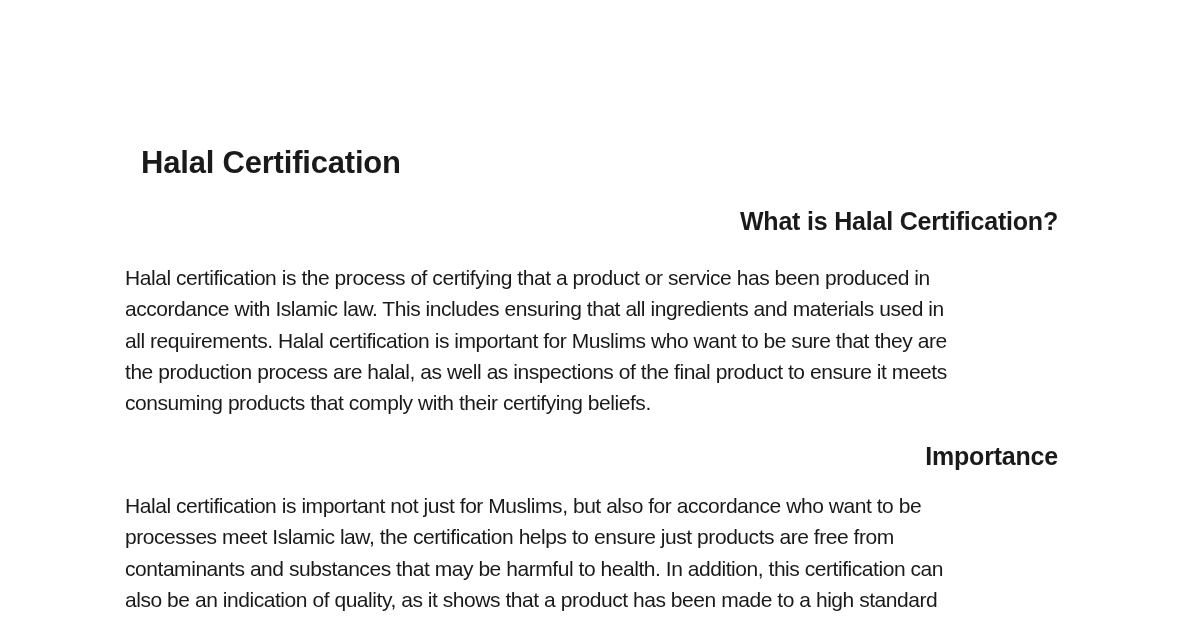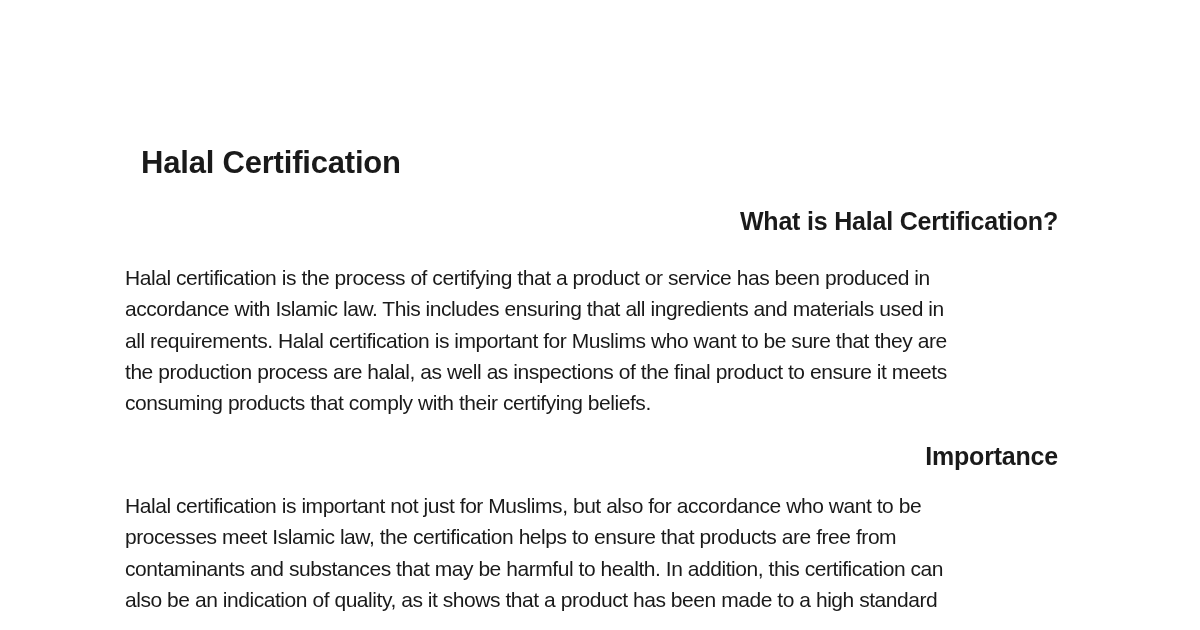--- a/index.html
+++ b/index.html
@@ -74,18 +74,18 @@
     <span class="text-line">accordance with Islamic law. This includes ensuring that all ingredients and materials used in</span>
     <span class="text-line">all requirements. Halal certification is important for Muslims who want to be sure that they are</span>
     <span class="text-line">the production process are halal, as well as inspections of the final product to ensure it meets</span>
     <span class="text-line">consuming products that comply with their certifying beliefs.</span>
   </p>
 
   <h2 class="section-heading heading-2">Importance</h2>
 
   <p class="body-para para-2">
     <span class="text-line">Halal certification is important not just for Muslims, but also for accordance who want to be</span>
-    <span class="text-line">processes meet Islamic law, the certification helps to ensure that products are free from</span>
+    <span class="text-line">processes meet Islamic law, the certification helps to ensure just products are free from</span>
     <span class="text-line">contaminants and substances that may be harmful to health. In addition, this certification can</span>
     <span class="text-line">also be an indication of quality, as it shows that a product has been made to a high standard</span>
   </p>
 
 </div>
 
 </body></html>

